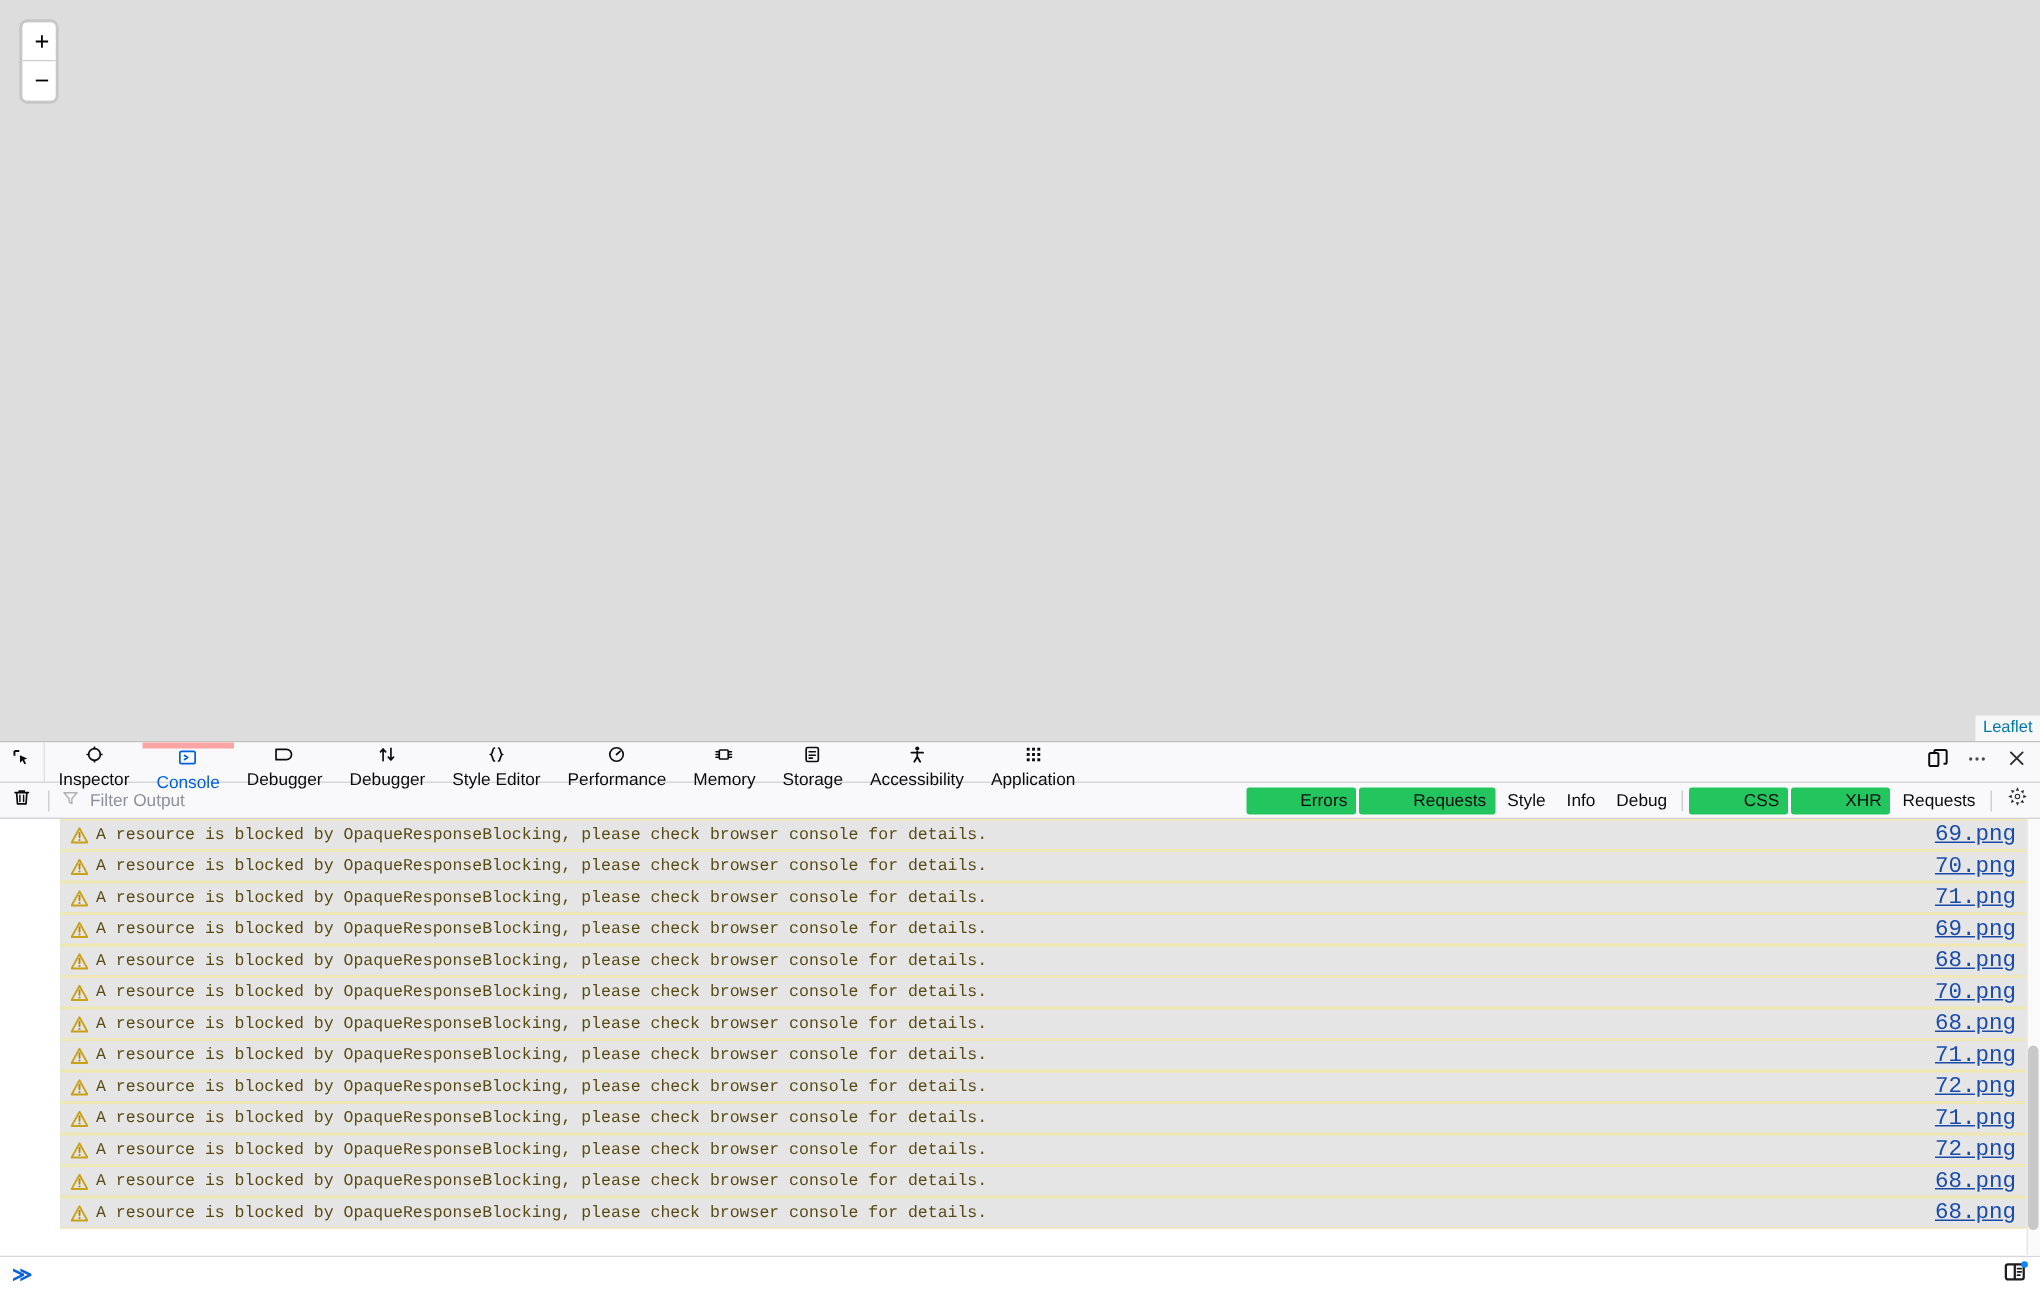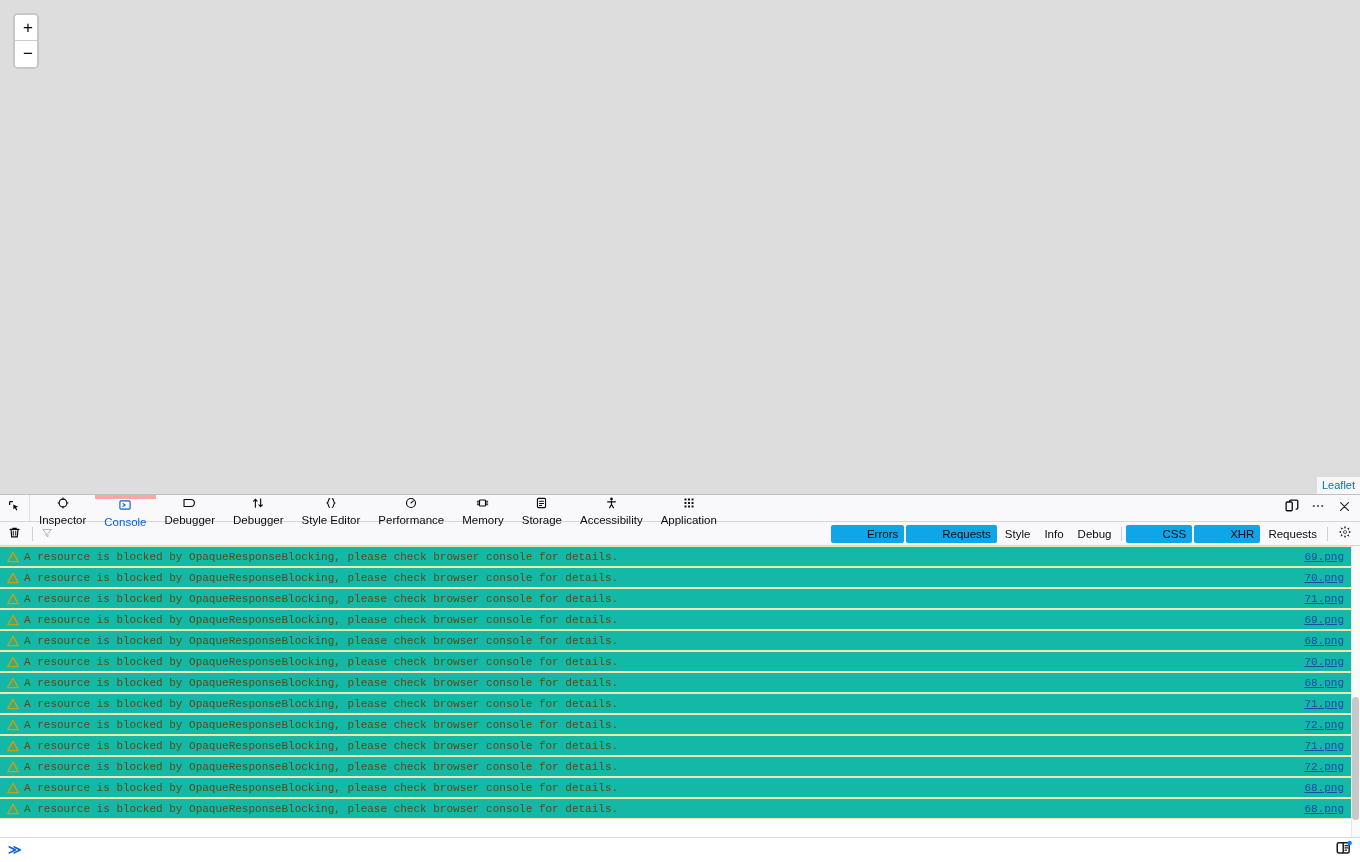--- a/index.html
+++ b/index.html
@@ -159,58 +159,59 @@
   .filter-btn {
     font-size: 11.5px;
     padding: 2px 6px;
     border-radius: 2px;
     color: #0c0c0d;
     cursor: pointer;
     background: transparent;
     white-space: nowrap;
     line-height: 14px;
   }
-  .filter-btn.checked { background: #0ea5e9; padding-left: 36px; }
+  .filter-btn.checked { background: #22c55e; padding-left: 36px; }
   #settings-button {
     width: 22px; height: 22px;
     display: flex; align-items: center; justify-content: center;
     cursor: pointer;
     margin-left: 2px;
   }
 
   
   #console-output {
     flex: 1;
     overflow: hidden;
     position: relative;
     background: #fff;
   }
   .console-row {
     display: flex;
     align-items: center;
     height: 21px;
-    background: #14b8a6;
+    background: #e5e5e5;
     border-top: 1px solid #f0e7b0;
     border-bottom: 1px solid #f0e7b0;
     padding-left: 7px;
     padding-right: 16px;
     font-family: "Liberation Mono", monospace;
     font-size: 11px;
     color: #585123;
     position: relative;
+    margin-left: 40px;
   }
   .warn-ico { flex: 0 0 auto; display: flex; align-items: center; margin-right: 5px; }
   .row-msg { flex: 1; white-space: nowrap; overflow: hidden; color: #5a4b16; }
   .row-frame {
     flex: 0 0 auto;
     color: #1a4ba8;
     text-decoration: underline;
     cursor: pointer;
     font-family: "Liberation Mono", monospace;
-    font-size: 11px;
+    font-size: 15px;
     padding-left: 10px;
   }
 
   #output-scrollbar {
     position: absolute;
     right: 0; top: 0;
     width: 9px; height: 100%;
     background: #fafafa;
     border-left: 1px solid #e6e6e6;
   }
@@ -436,20 +437,21 @@
     </div>
 
     <div class="tb-sep"></div>
 
     <div id="filter-input-wrap">
       <span>
         <svg width="12" height="12" viewBox="0 0 16 16">
           <path d="M2.2 3.4 h11.6 L9.2 8.6 v4.4 l-2.4 -1.6 V8.6 z" fill="none" stroke="#b1b1b5" stroke-width="1.3" stroke-linejoin="round"></path>
         </svg>
       </span>
+      <input id="filter-input" type="text" placeholder="Filter Output" style="">
     </div>
 
     <div class="filter-btns">
       <div class="filter-btn checked">Errors</div>
       <div class="filter-btn checked">Requests</div>
       <div class="filter-btn">Style</div>
       <div class="filter-btn">Info</div>
       <div class="filter-btn">Debug</div>
     </div>
 

